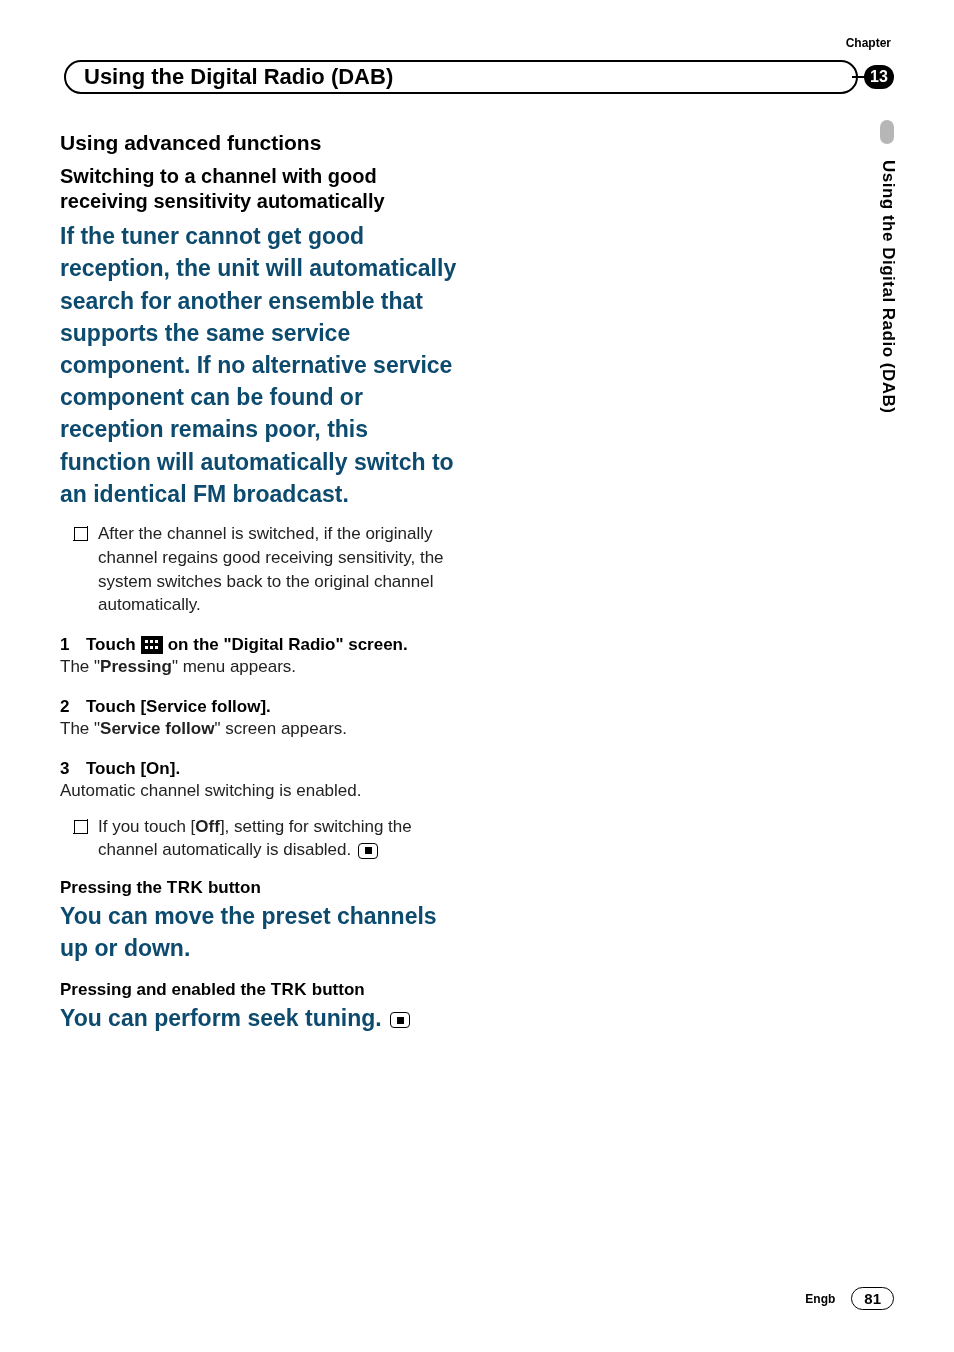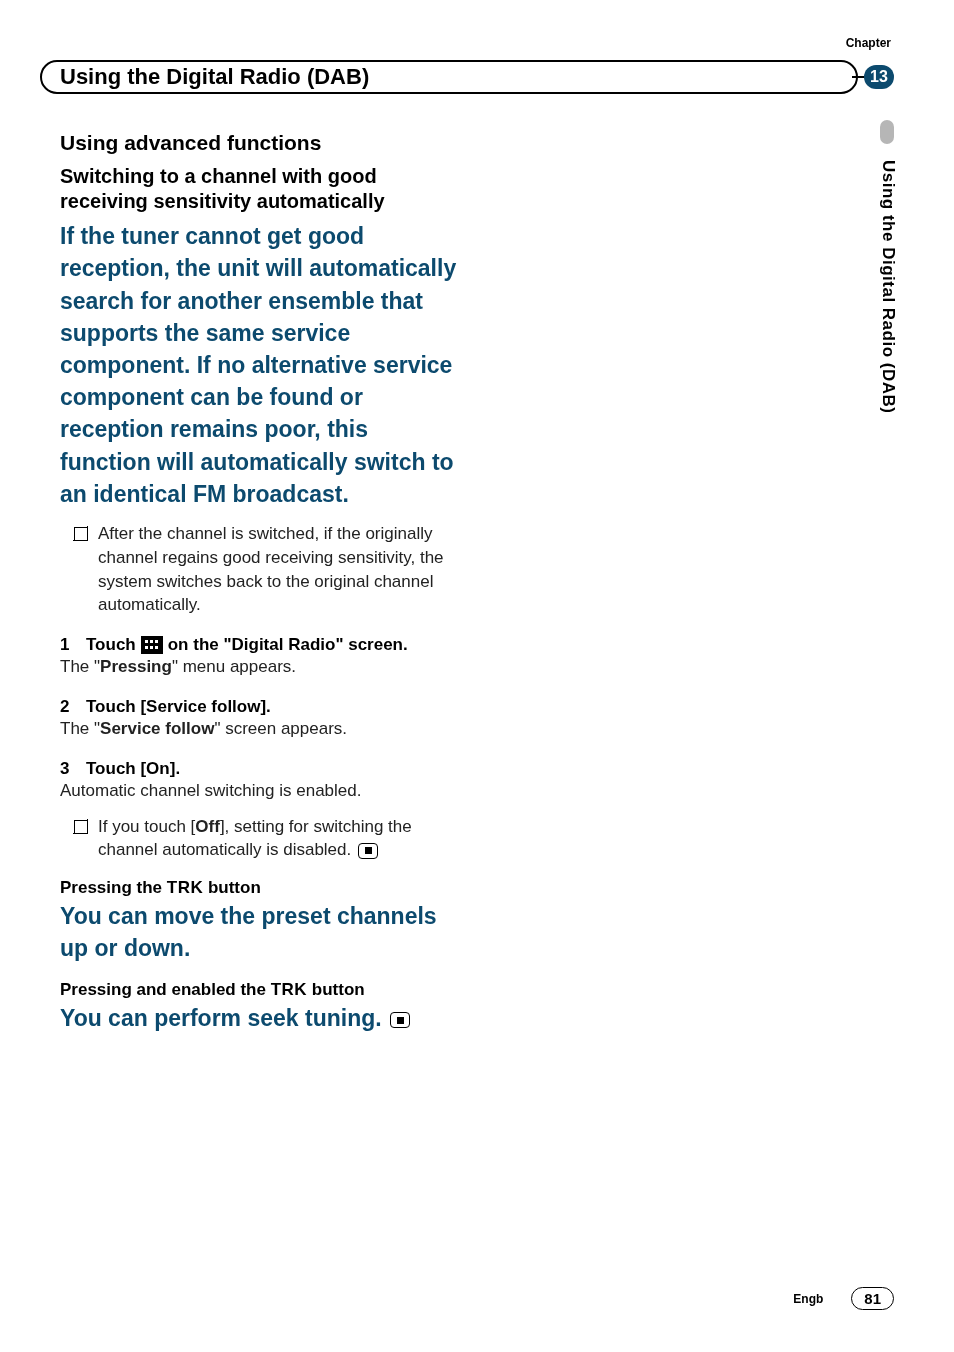--- a/index.html
+++ b/index.html
@@ -8,21 +8,21 @@
     background: #fff;
     width: 954px;
     height: 1352px;
     position: relative;
     color: #000;
   }
   .page {
     position: relative;
     width: 100%;
     height: 100%;
-    padding: 50px 60px 40px 40px;
+    padding: 50px 60px 40px 64px;
   }
   
   .chapter-label {
     position: absolute;
     top: 36px;
     right: 63px;
     font-size: 12px;
     font-weight: 700;
   }
   
@@ -52,21 +52,21 @@
     width: 30px;
     height: 2px;
     background: #000;
   }
   .header-badge {
     position: absolute;
     right: 0;
     top: 5px;
     width: 30px;
     height: 24px;
-    background: #0c4a6e;
+    background: #000000;
     color: #fff;
     border-radius: 12px;
     display: flex;
     align-items: center;
     justify-content: center;
     font-size: 16px;
     font-weight: 700;
   }
   
   .side-tab-block {
@@ -202,21 +202,21 @@
     margin-top: 16px;
     margin-bottom: 2px;
   }
   
   .footer {
     position: absolute;
     bottom: 42px;
     right: 60px;
     display: flex;
     align-items: center;
-    gap: 28px;
+    gap: 16px;
   }
   .footer-lang {
     font-size: 12px;
     font-weight: 700;
   }
   .footer-page {
     border: 1.5px solid #000;
     border-radius: 14px;
     padding: 2px 12px;
     font-size: 15px;

